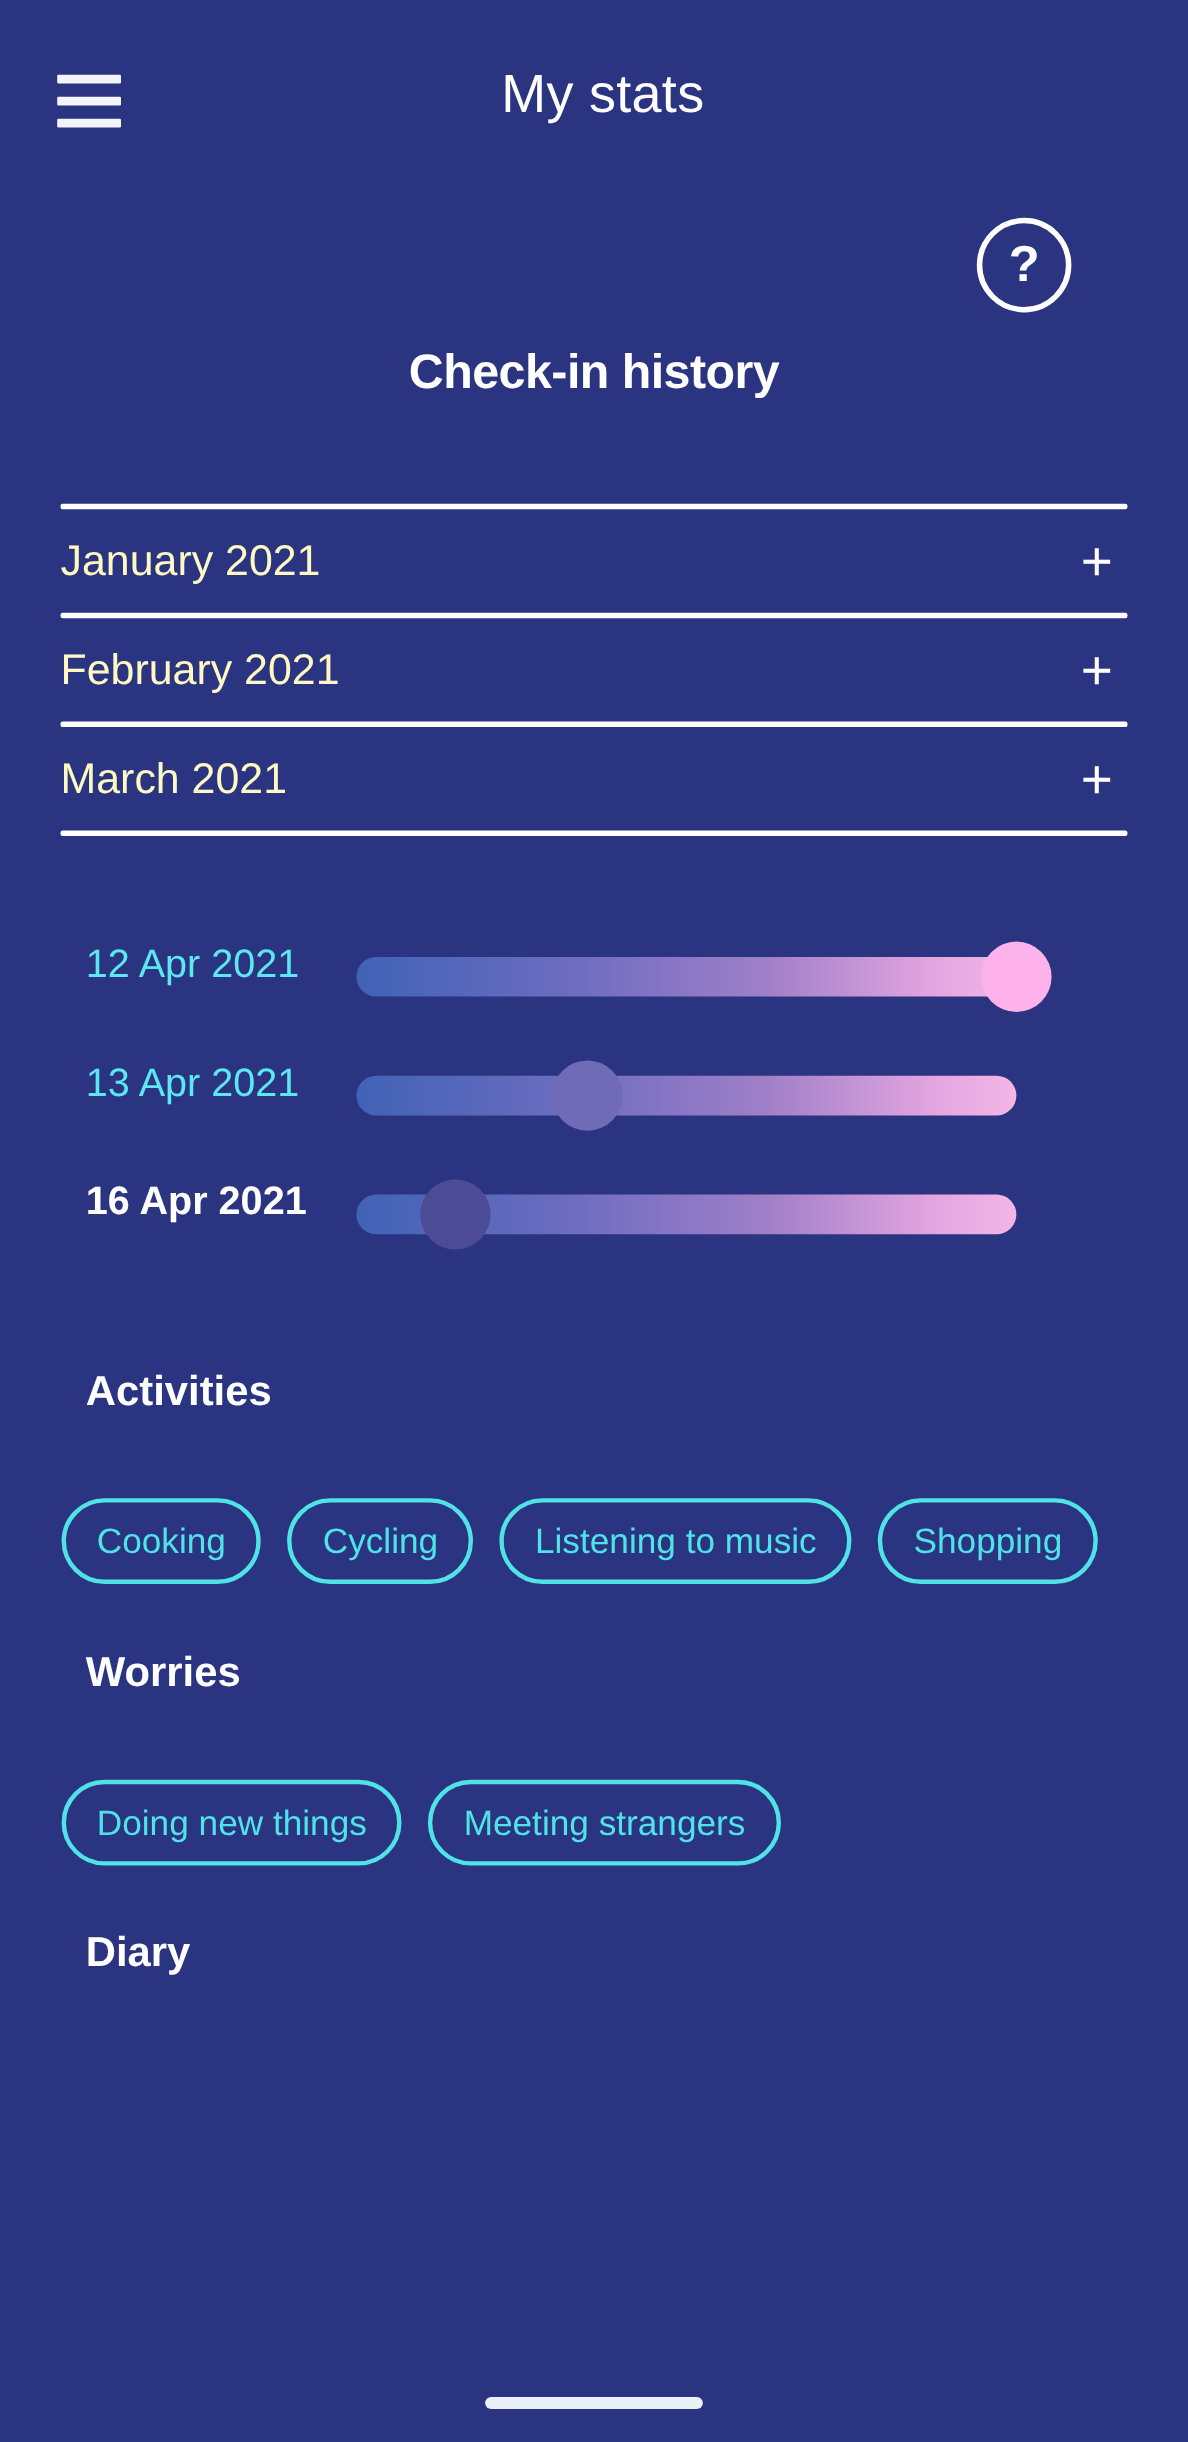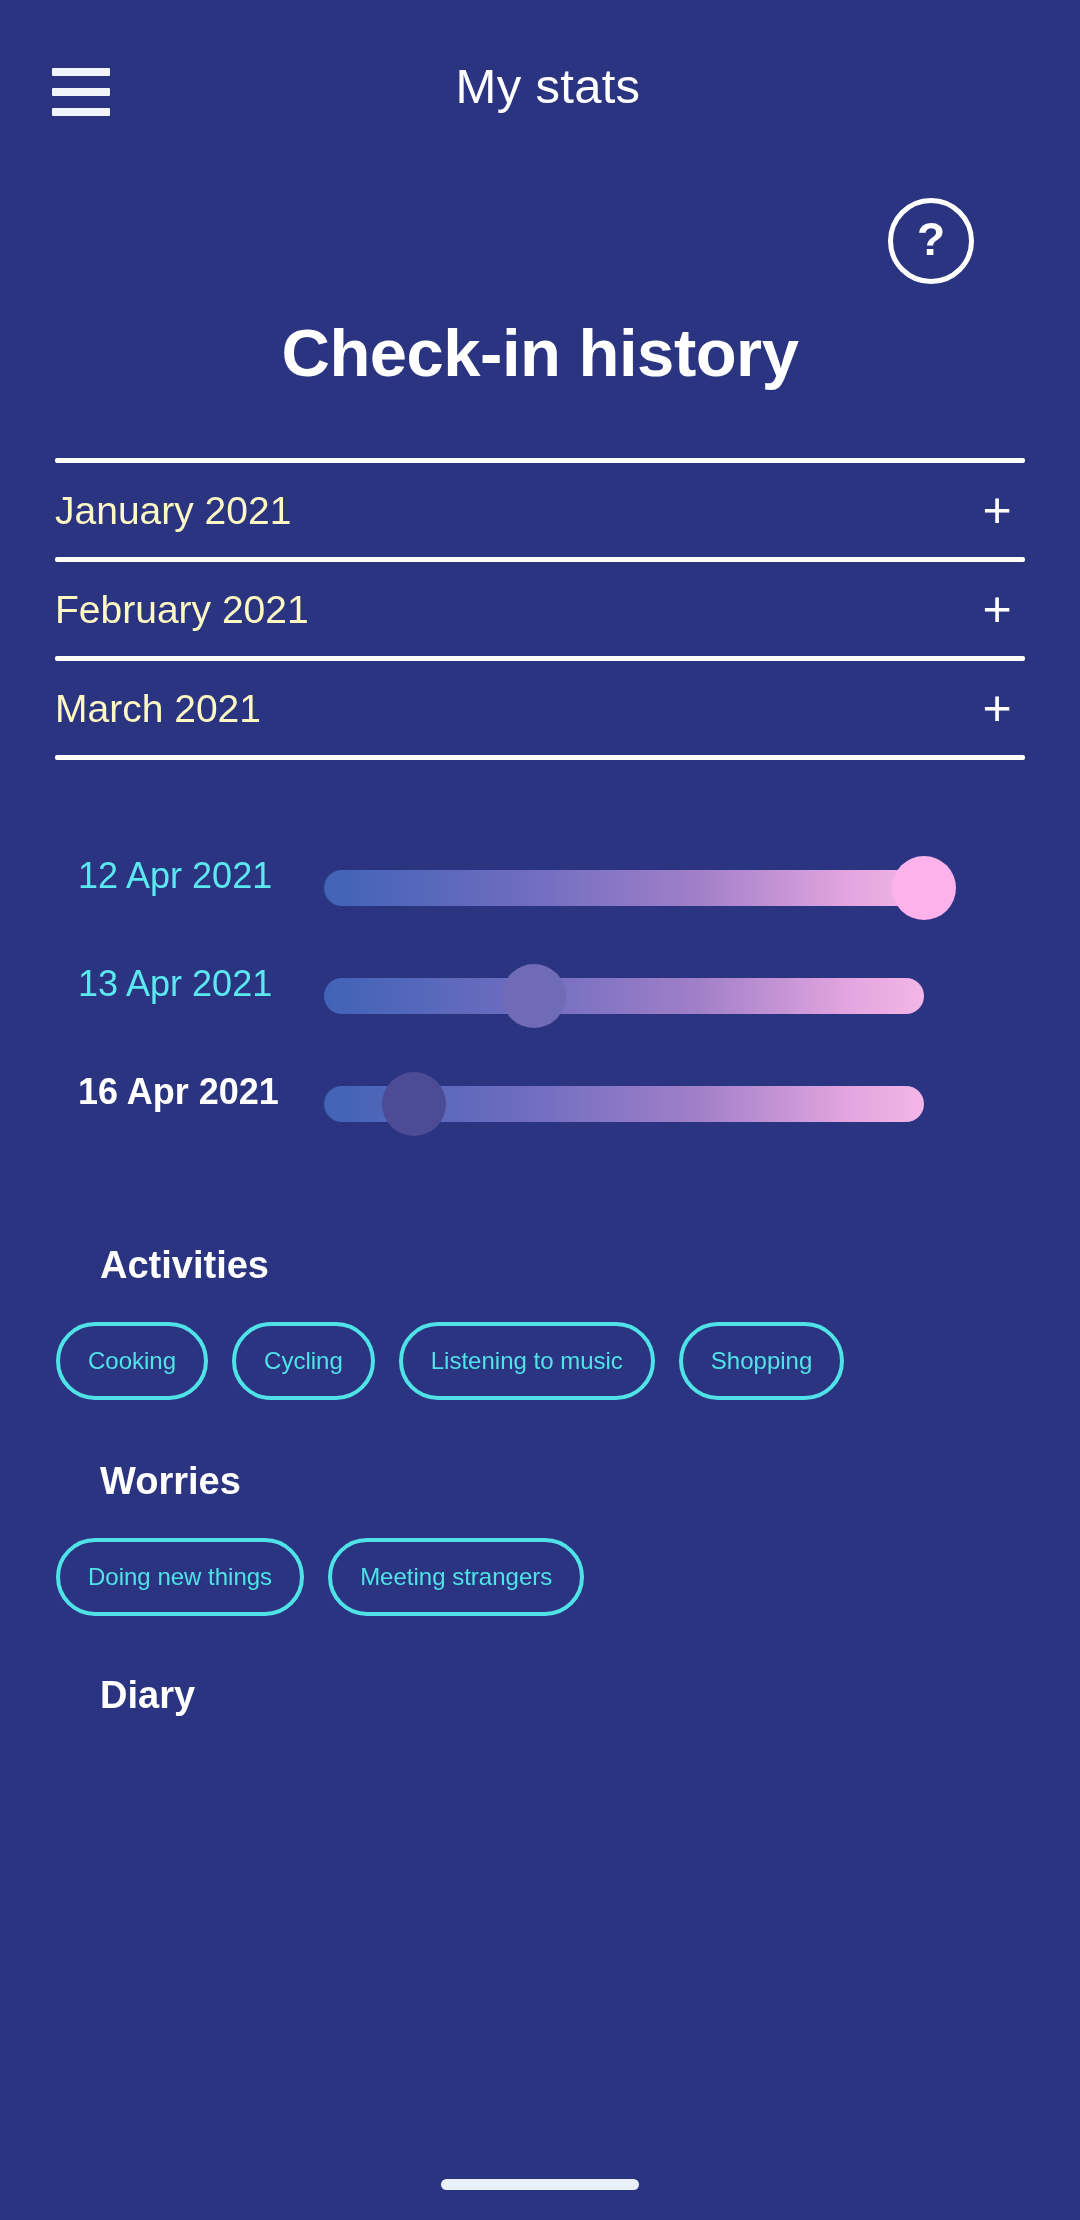--- a/index.html
+++ b/index.html
@@ -82,21 +82,21 @@
     transform: translateY(-2px);
   }
 
   
   .page-title {
     position: absolute;
     top: 314px;
     left: 0;
     width: 1080px;
     text-align: center;
-    font-size: 67px;
+    font-size: 44px;
     font-weight: 700;
     letter-spacing: -0.5px;
     color: #ffffff;
   }
 
   
   .accordion {
     position: absolute;
     top: 458px;
     left: 55px;
@@ -197,21 +197,21 @@
   }
   .slider-thumb.mid {
     background: #6f6bb6;
   }
   .slider-thumb.low {
     background: #4b4b96;
   }
 
   
   .section-heading {
-    padding-left: 100px;
+    padding-left: 78px;
     font-size: 38px;
     font-weight: 700;
     color: #ffffff;
     line-height: 1;
   }
 
   
   .chip-group {
     padding-left: 56px;
     padding-right: 40px;
@@ -222,26 +222,27 @@
 
   .chip {
     border: 4px solid #4fe3e8;
     border-radius: 40px;
     padding: 0 28px;
     height: 78px;
     display: inline-flex;
     align-items: center;
     justify-content: center;
     color: #4fe3e8;
-    font-size: 24px;
+    font-size: 32px;
     font-weight: 400;
     line-height: 1;
     background: transparent;
     cursor: pointer;
     white-space: nowrap;
+    margin-top: 40px;
   }
 
   
   .sp-activities-head { height: 64px; }
   .sp-activities-chips { height: 38px; }
   .sp-worries-head { height: 62px; }
   .sp-worries-chips { height: 38px; }
   .sp-diary-head { height: 60px; }
 
   

